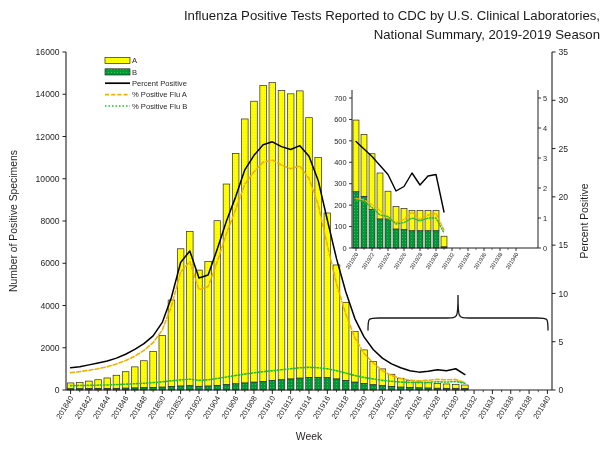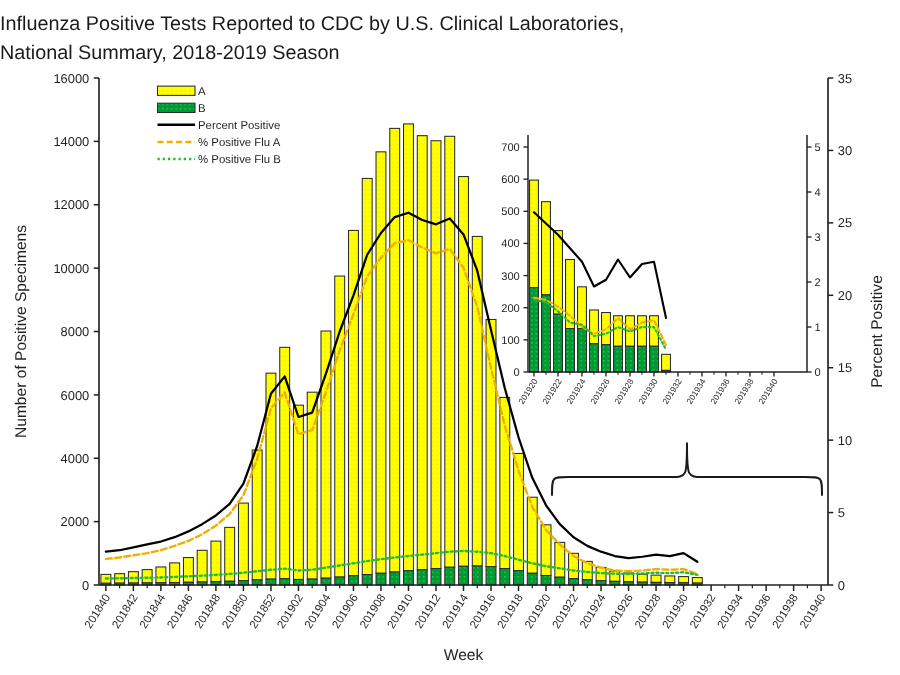--- a/index.html
+++ b/index.html
@@ -4,40 +4,40 @@
 <style>
   html,body{margin:0;padding:0;}
   body{
     width:600px;height:450px;overflow:hidden;
     background:#ffffff;
     font-family:"Liberation Sans", sans-serif;
     color:#231f20;
   }
   #root{position:relative;width:600px;height:450px;}
   .ttl{
-    position:absolute;left:0;top:6px;width:600px;text-align:left;
+    position:absolute;left:0;top:6px;width:600px;text-align:right;
     font-size:13.2px;line-height:19px;color:#1a1a1a;
   }
   svg{position:absolute;left:0;top:0;}
   text{font-family:"Liberation Sans", sans-serif;fill:#231f20;}
   .axlab{font-size:8.6px;}
   .inslab{font-size:7.4px;}
   .tickrot{font-size:7.6px;}
   .instickrot{font-size:5.6px;}
   .axtitle{font-size:10.4px;}
   .leg{font-size:7.6px;}
 </style>
 </head>
 <body>
 
 <div id="root">
 
   <div class="ttl">
     <div>Influenza Positive Tests Reported to CDC by U.S. Clinical Laboratories,</div>
-    <div>National Summary, 2018-2019 Season</div>
+    <div>National Summary, 2019-2019 Season</div>
   </div>
 
   <svg id="fig" width="600" height="450">
       <defs>
         <pattern id="patA" width="3" height="3" patternUnits="userSpaceOnUse">
           <rect width="3" height="3" fill="#FFFF00"></rect>
           <rect x="0" y="0" width="1" height="1" fill="#e8e000" fill-opacity="0.55"></rect>
         </pattern>
         <pattern id="patB" width="3" height="3" patternUnits="userSpaceOnUse">
           <rect width="3" height="3" fill="#009933"></rect>

